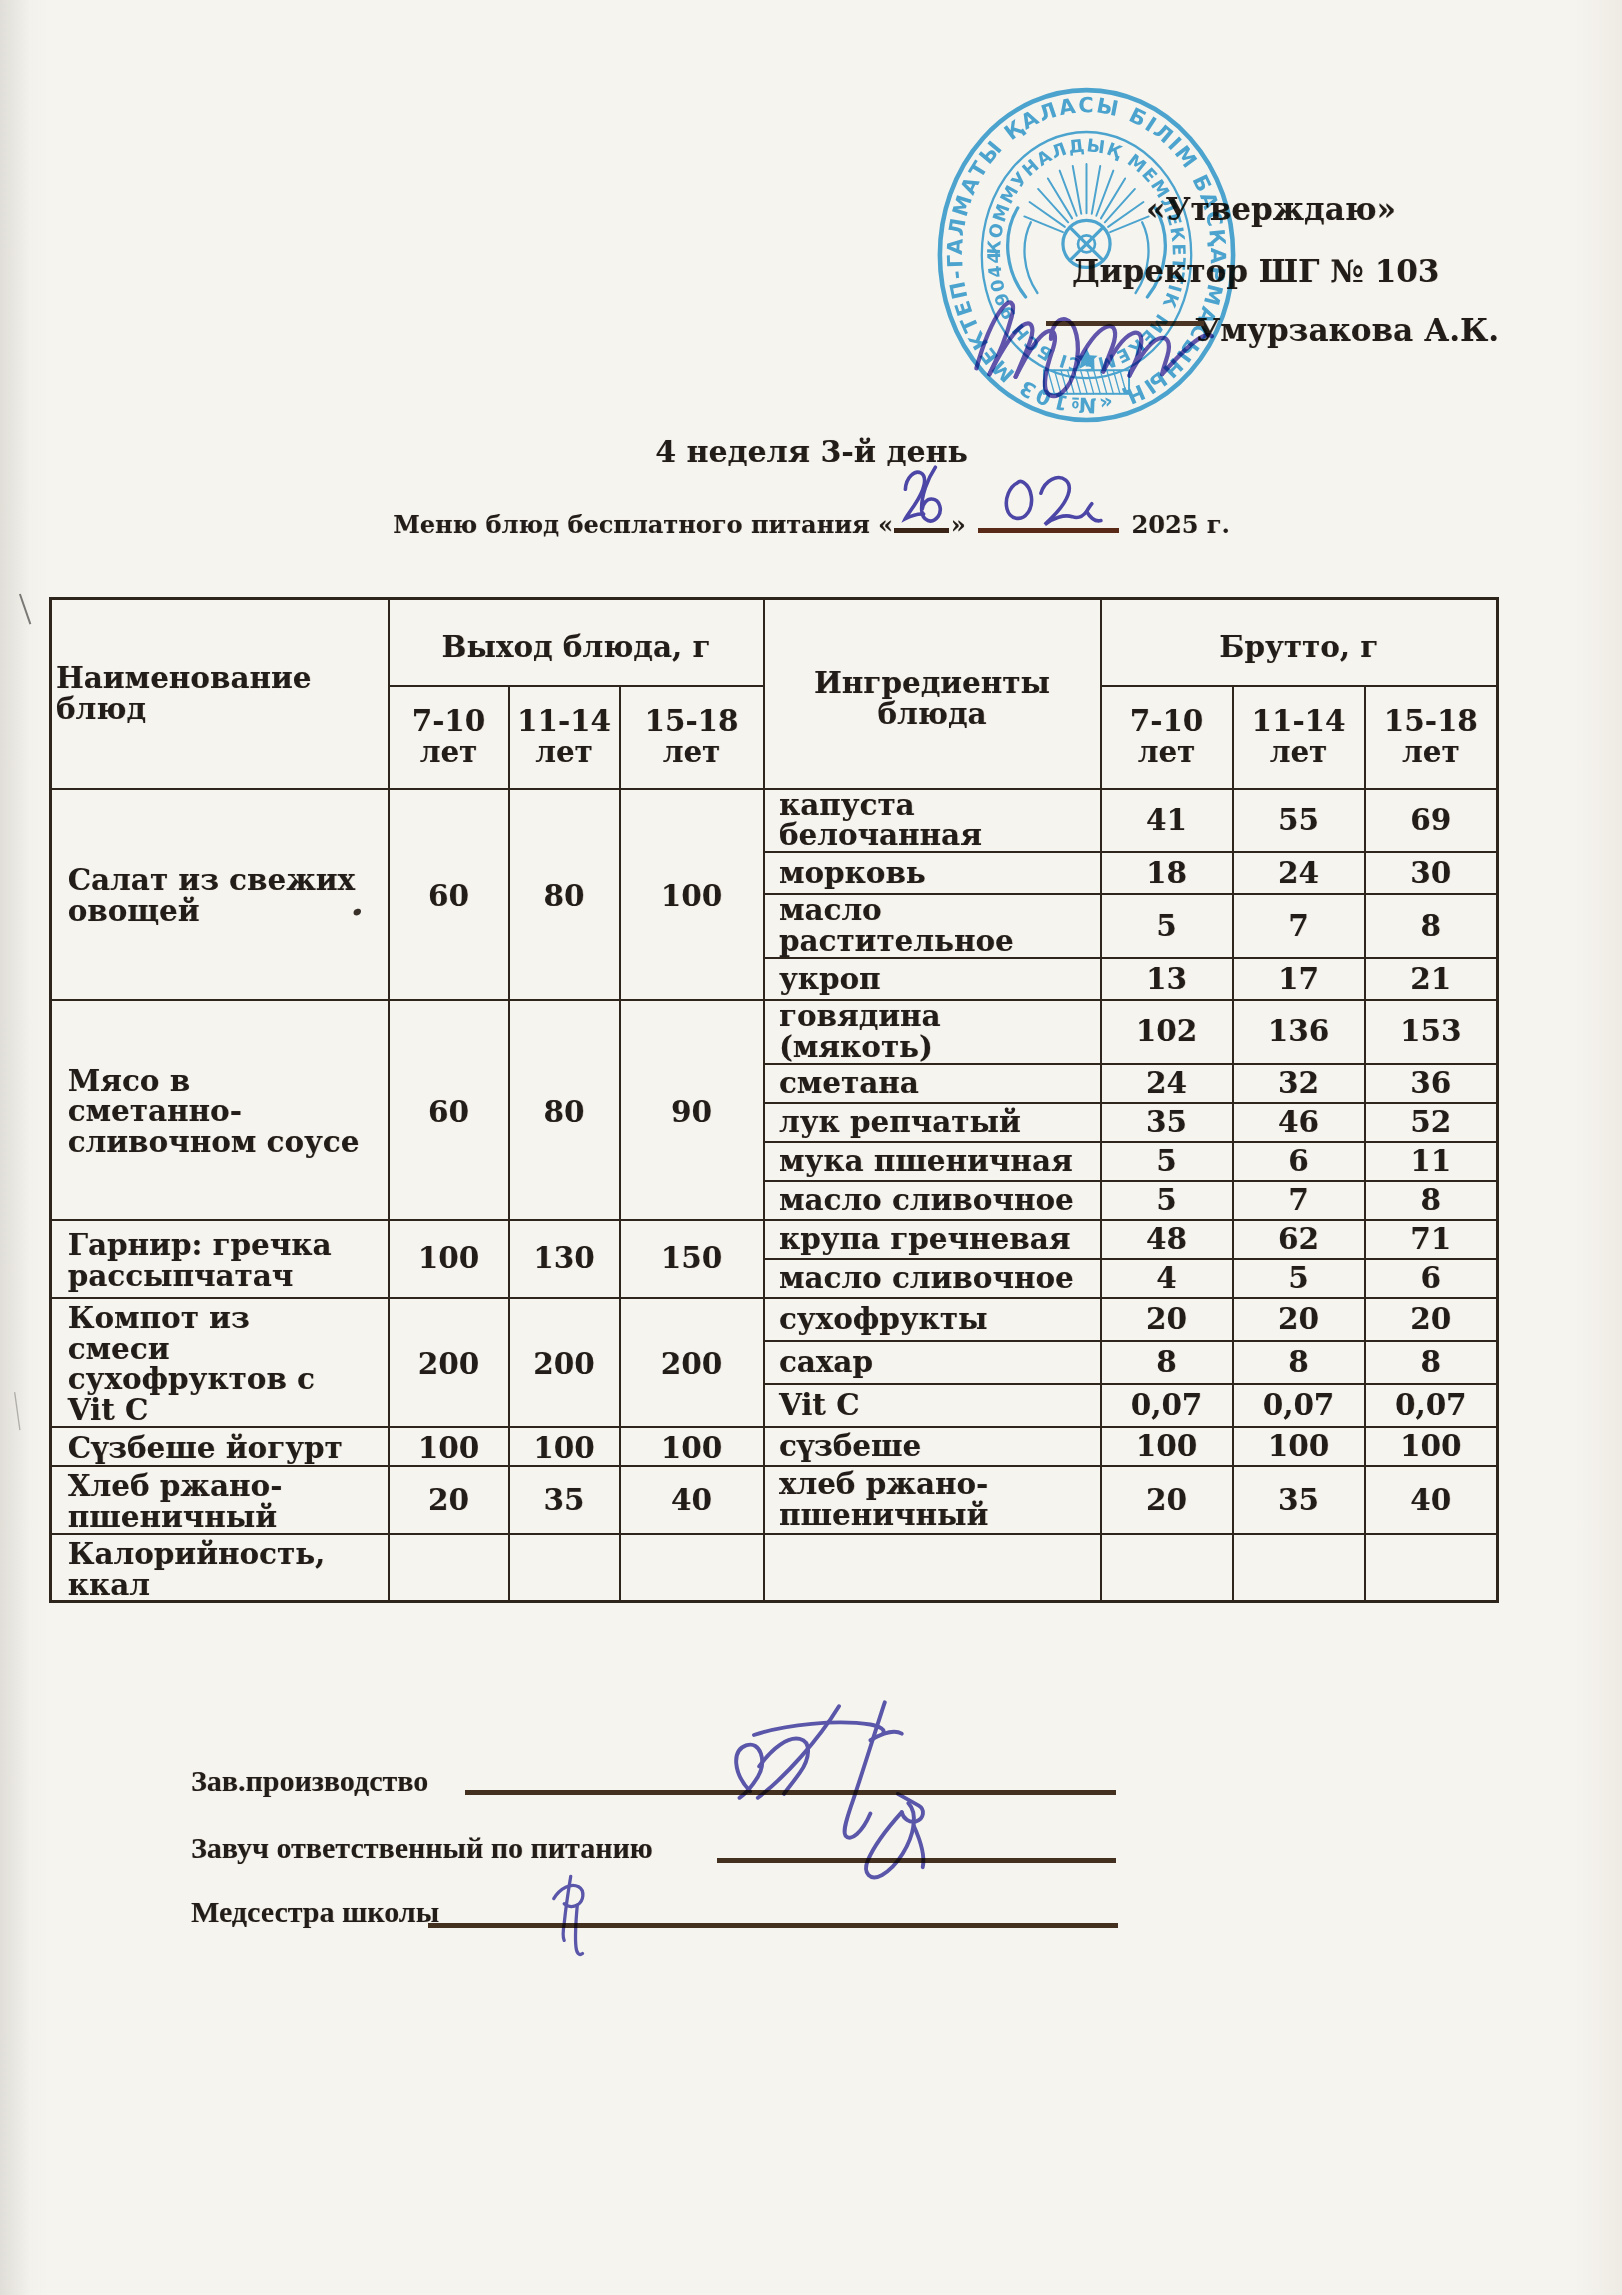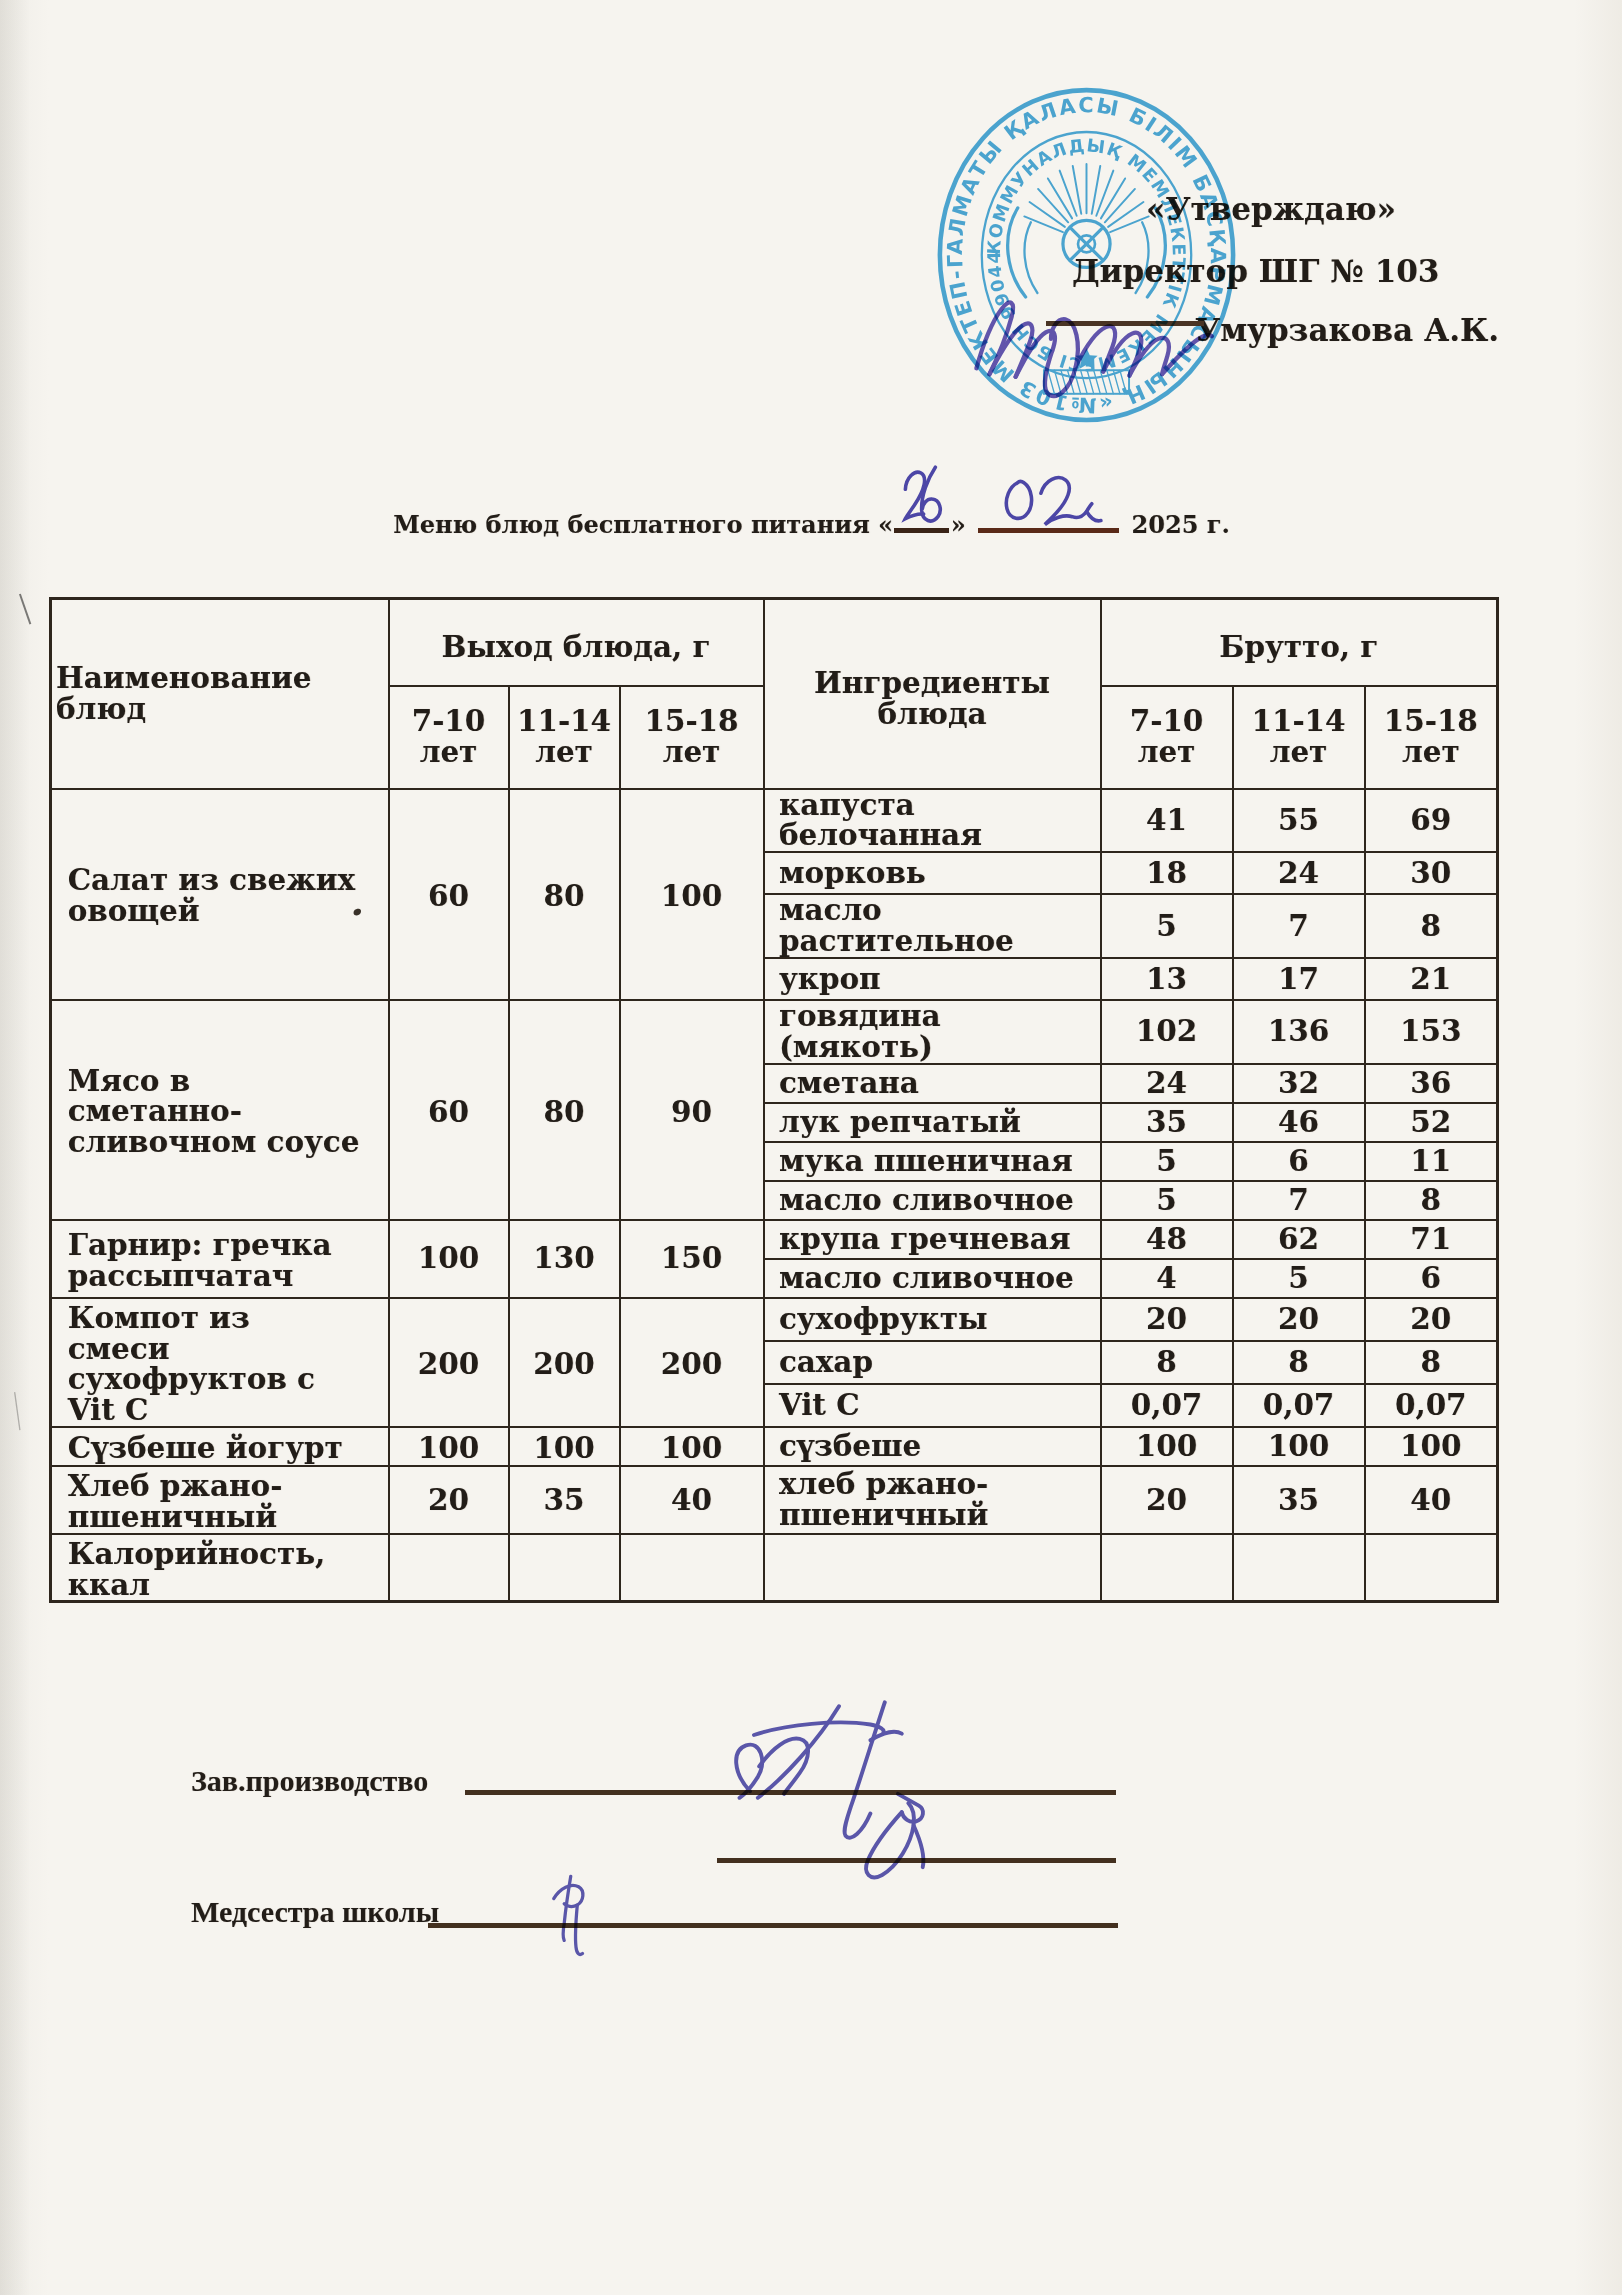--- a/index.html
+++ b/index.html
@@ -101,20 +101,21 @@
     <text font-family="DejaVu Sans, sans-serif" font-size="27" font-weight="bold" letter-spacing="2" fill="#35a0d8">
       <textPath href="#ring2">КОММУНАЛДЫҚ МЕМЛЕКЕТТІК МЕКЕМЕСІ  БСН 990440003280</textPath>
     </text>
   </svg>
 
   <div class="txt approve-1">«Утверждаю»</div>
   <div class="txt approve-2">Директор ШГ № 103</div>
   <div class="txt approve-3">Умурзакова А.К.</div>
   <div class="sig-underline"></div>
 
+  <div class="doc-title">4 неделя 3-й день</div>
   <div class="menu-line">
     <span>Меню блюд бесплатного питания «</span><span class="u-day"><svg width="62" height="75" viewBox="0 0 95 115">
       <g stroke="#4c46a6" stroke-width="5.5" fill="none" stroke-linecap="round">
         <path d="M 22 48 C 23 30 36 18 46 23 C 56 29 52 48 36 72 C 30 81 24 89 22 93 C 30 89 42 85 50 86"></path>
         <path d="M 68 14 C 56 32 46 58 47 80 C 48 97 63 102 72 90 C 79 80 75 64 63 63 C 55 62 49 70 48 78"></path>
       </g>
     </svg></span><span>»</span><span class="u-month"><svg width="141" height="75" viewBox="0 0 215 115">
       <g stroke="#4c46a6" stroke-width="5.5" fill="none" stroke-linecap="round">
         <path d="M 66 38 C 54 44 46 62 50 78 C 54 94 72 98 82 84 C 92 70 88 46 76 38 C 72 35 68 36 66 38"></path>
         <path d="M 102 54 C 108 34 128 24 140 34 C 152 44 144 66 120 90 C 114 96 110 100 108 102 C 120 92 138 86 150 90 C 158 93 166 90 172 82 C 176 76 178 72 180 70"></path>
@@ -279,20 +280,21 @@
           <td class="ing-cell"></td>
           <td class="num-cell v-mid"></td>
           <td class="num-cell v-mid"></td>
           <td class="num-cell v-mid"></td>
         </tr>
       </tbody>
   </table>
 
   <div class="txt foot-label f1">Зав.производство</div>
   <div class="sig-line l1"></div>
+  <div class="txt foot-label f2">Завуч ответственный по питанию</div>
   <div class="sig-line l2"></div>
   <div class="txt foot-label f3">Медсестра школы</div>
   <div class="sig-line l3"></div>
 
   <svg class="ink-svg" width="1623" height="2295" viewBox="0 0 2480 3508">
 
     <g stroke="#5c50b4" stroke-width="6.5" fill="none" stroke-linecap="round" opacity="0.95">
       <path d="M 1492 563 C 1502 527 1516 492 1530 473 C 1544 454 1552 462 1546 484 C 1538 514 1524 548 1512 572"></path>
       <path d="M 1512 572 C 1530 536 1548 508 1562 498 C 1576 488 1582 500 1574 522 C 1566 544 1556 566 1552 576"></path>
       <path d="M 1552 576 C 1568 544 1584 516 1598 508 C 1612 500 1616 514 1608 536"></path>

